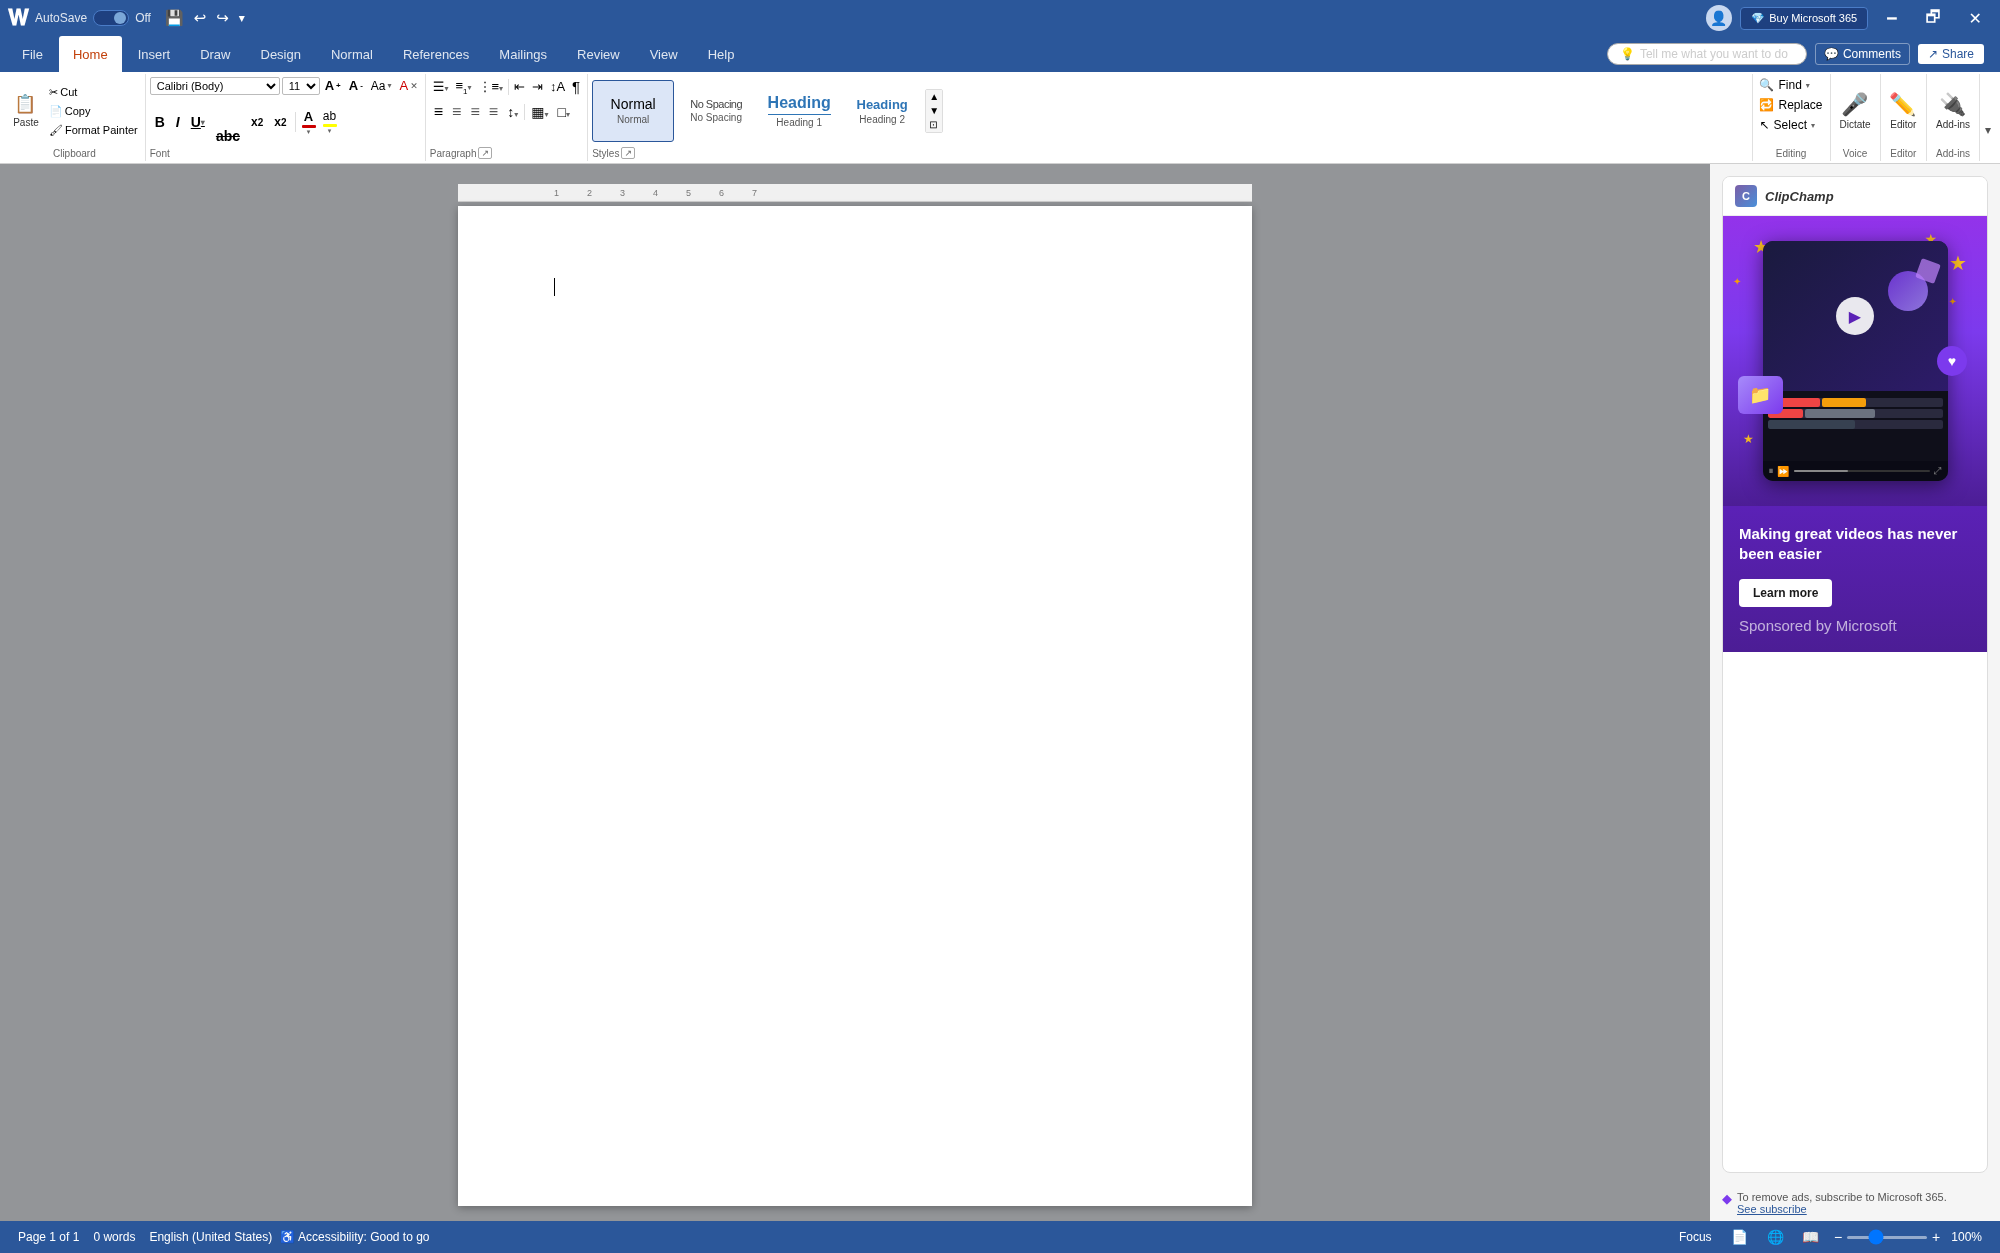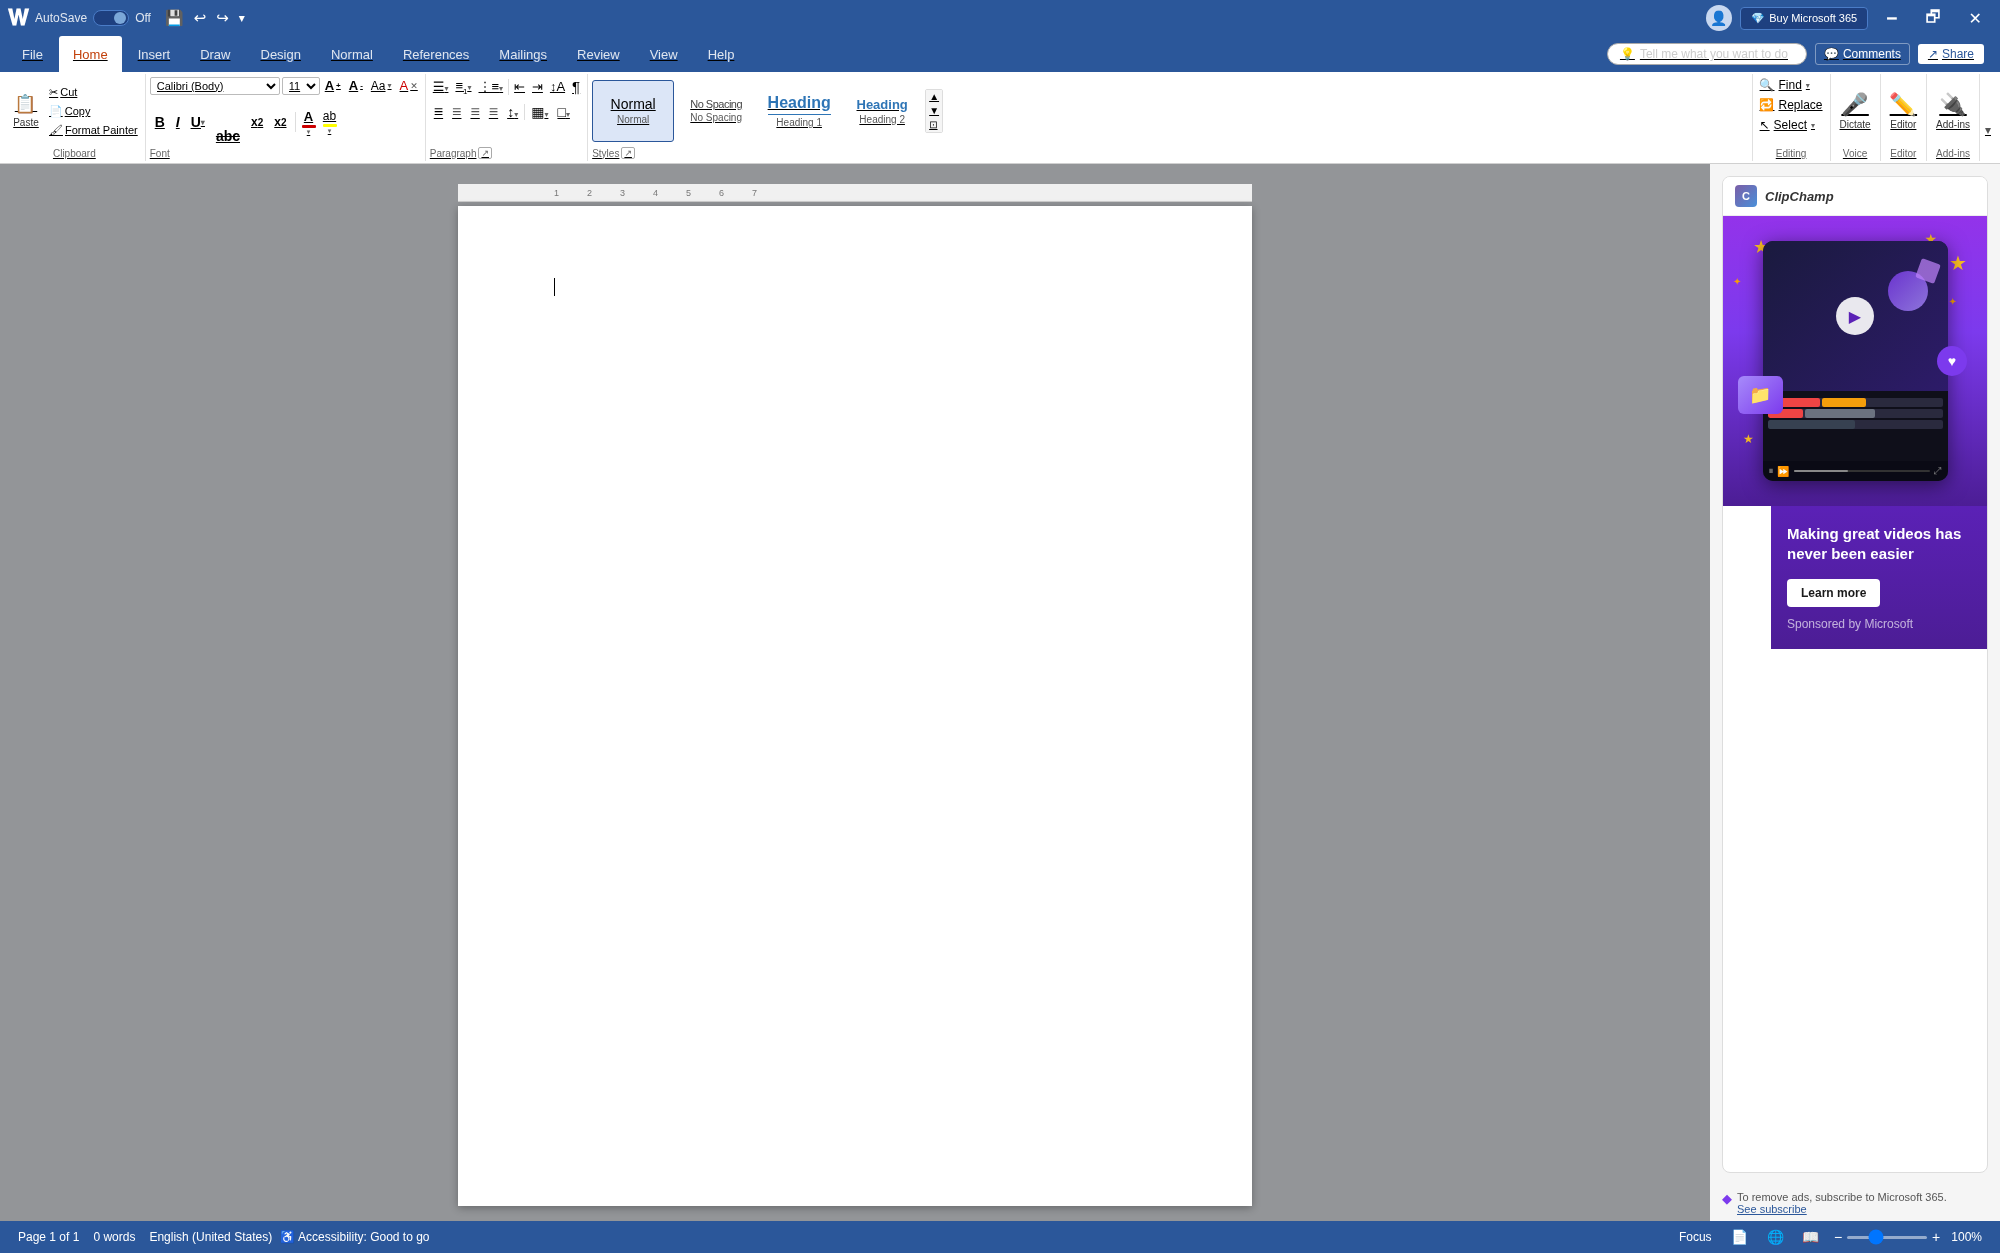--- a/index.html
+++ b/index.html
@@ -115,21 +115,21 @@
       gap: 16px;
     }
     .status-btn { cursor: pointer; padding: 2px 6px; border-radius: 2px; }
     #zoom-bar { display: flex; align-items: center; gap: 6px; }
 
     
     #app { display: flex; flex-direction: column; height: 1253px; width: 2000px; }
     #main-area { display: flex; flex: 1; overflow: hidden; }
 
     
-    #combined-ribbon { background: white; text-decoration: underline; }
+    #combined-ribbon { background: white; }
     #menu-row {
       background: #2b579a;
       display: flex;
       align-items: center;
       height: 36px;
       padding: 0 8px;
       gap: 2px;
     }
     .menu-tab {
       padding: 6px 14px;
@@ -609,24 +609,24 @@
               </div>
               <span style="font-size:10px; color:#888; cursor:pointer;">⤢</span>
             </div>
           </div>
 
           <div style="position:absolute; right:20px; top:50%; transform:translateY(-50%); background:#7c3aed; border-radius:50%; width:30px; height:30px; display:flex; align-items:center; justify-content:center; font-size:14px; color:white; z-index:3;">♥</div>
 
           <div style="position:absolute; left:15px; top:55%; background:linear-gradient(135deg,#a78bfa,#7c3aed); border-radius:6px; width:45px; height:38px; display:flex; align-items:center; justify-content:center; font-size:18px; z-index:3;">📁</div>
         </div>
 
-        <div id="ad-text" style="background:linear-gradient(180deg,#5b21b6,#4c1d95); padding:18px 16px;margin-left:48px;">
+        <div id="ad-text" style="background:linear-gradient(180deg,#5b21b6,#4c1d95); padding:18px 16px;">
           <div id="ad-headline" style="font-size:15px; font-weight:700; color:white; line-height:1.35; margin-bottom:14px;">Making great videos has never been easier</div>
           <div id="learn-more-btn" style="background:white; color:#1a1a1a; border:none; border-radius:4px; padding:7px 14px; font-size:12px; font-weight:600; cursor:pointer; display:inline-block;">Learn more</div>
-          <div id="sponsored-text" style="font-size:12px; color:rgba(255,255,255,0.65); margin-top:10px;">Sponsored by Microsoft</div>
+          <div id="sponsored-text" style="font-size:15px; color:rgba(255,255,255,0.65); margin-top:10px;">Sponsored by Microsoft</div>
         </div>
       </div>
 
       <div id="remove-ads" style="padding:6px 12px; font-size:11px; color:#555; display:flex; align-items:flex-start; gap:5px;">
         <span style="color:#7c3aed; font-size:13px;">◆</span>
         <span>
           <span>To remove ads, subscribe to Microsoft 365.</span>
           <br>
           <span id="see-benefits" style="color:#2b579a; cursor:pointer; text-decoration:underline;">See subscribe</span>
         </span>

